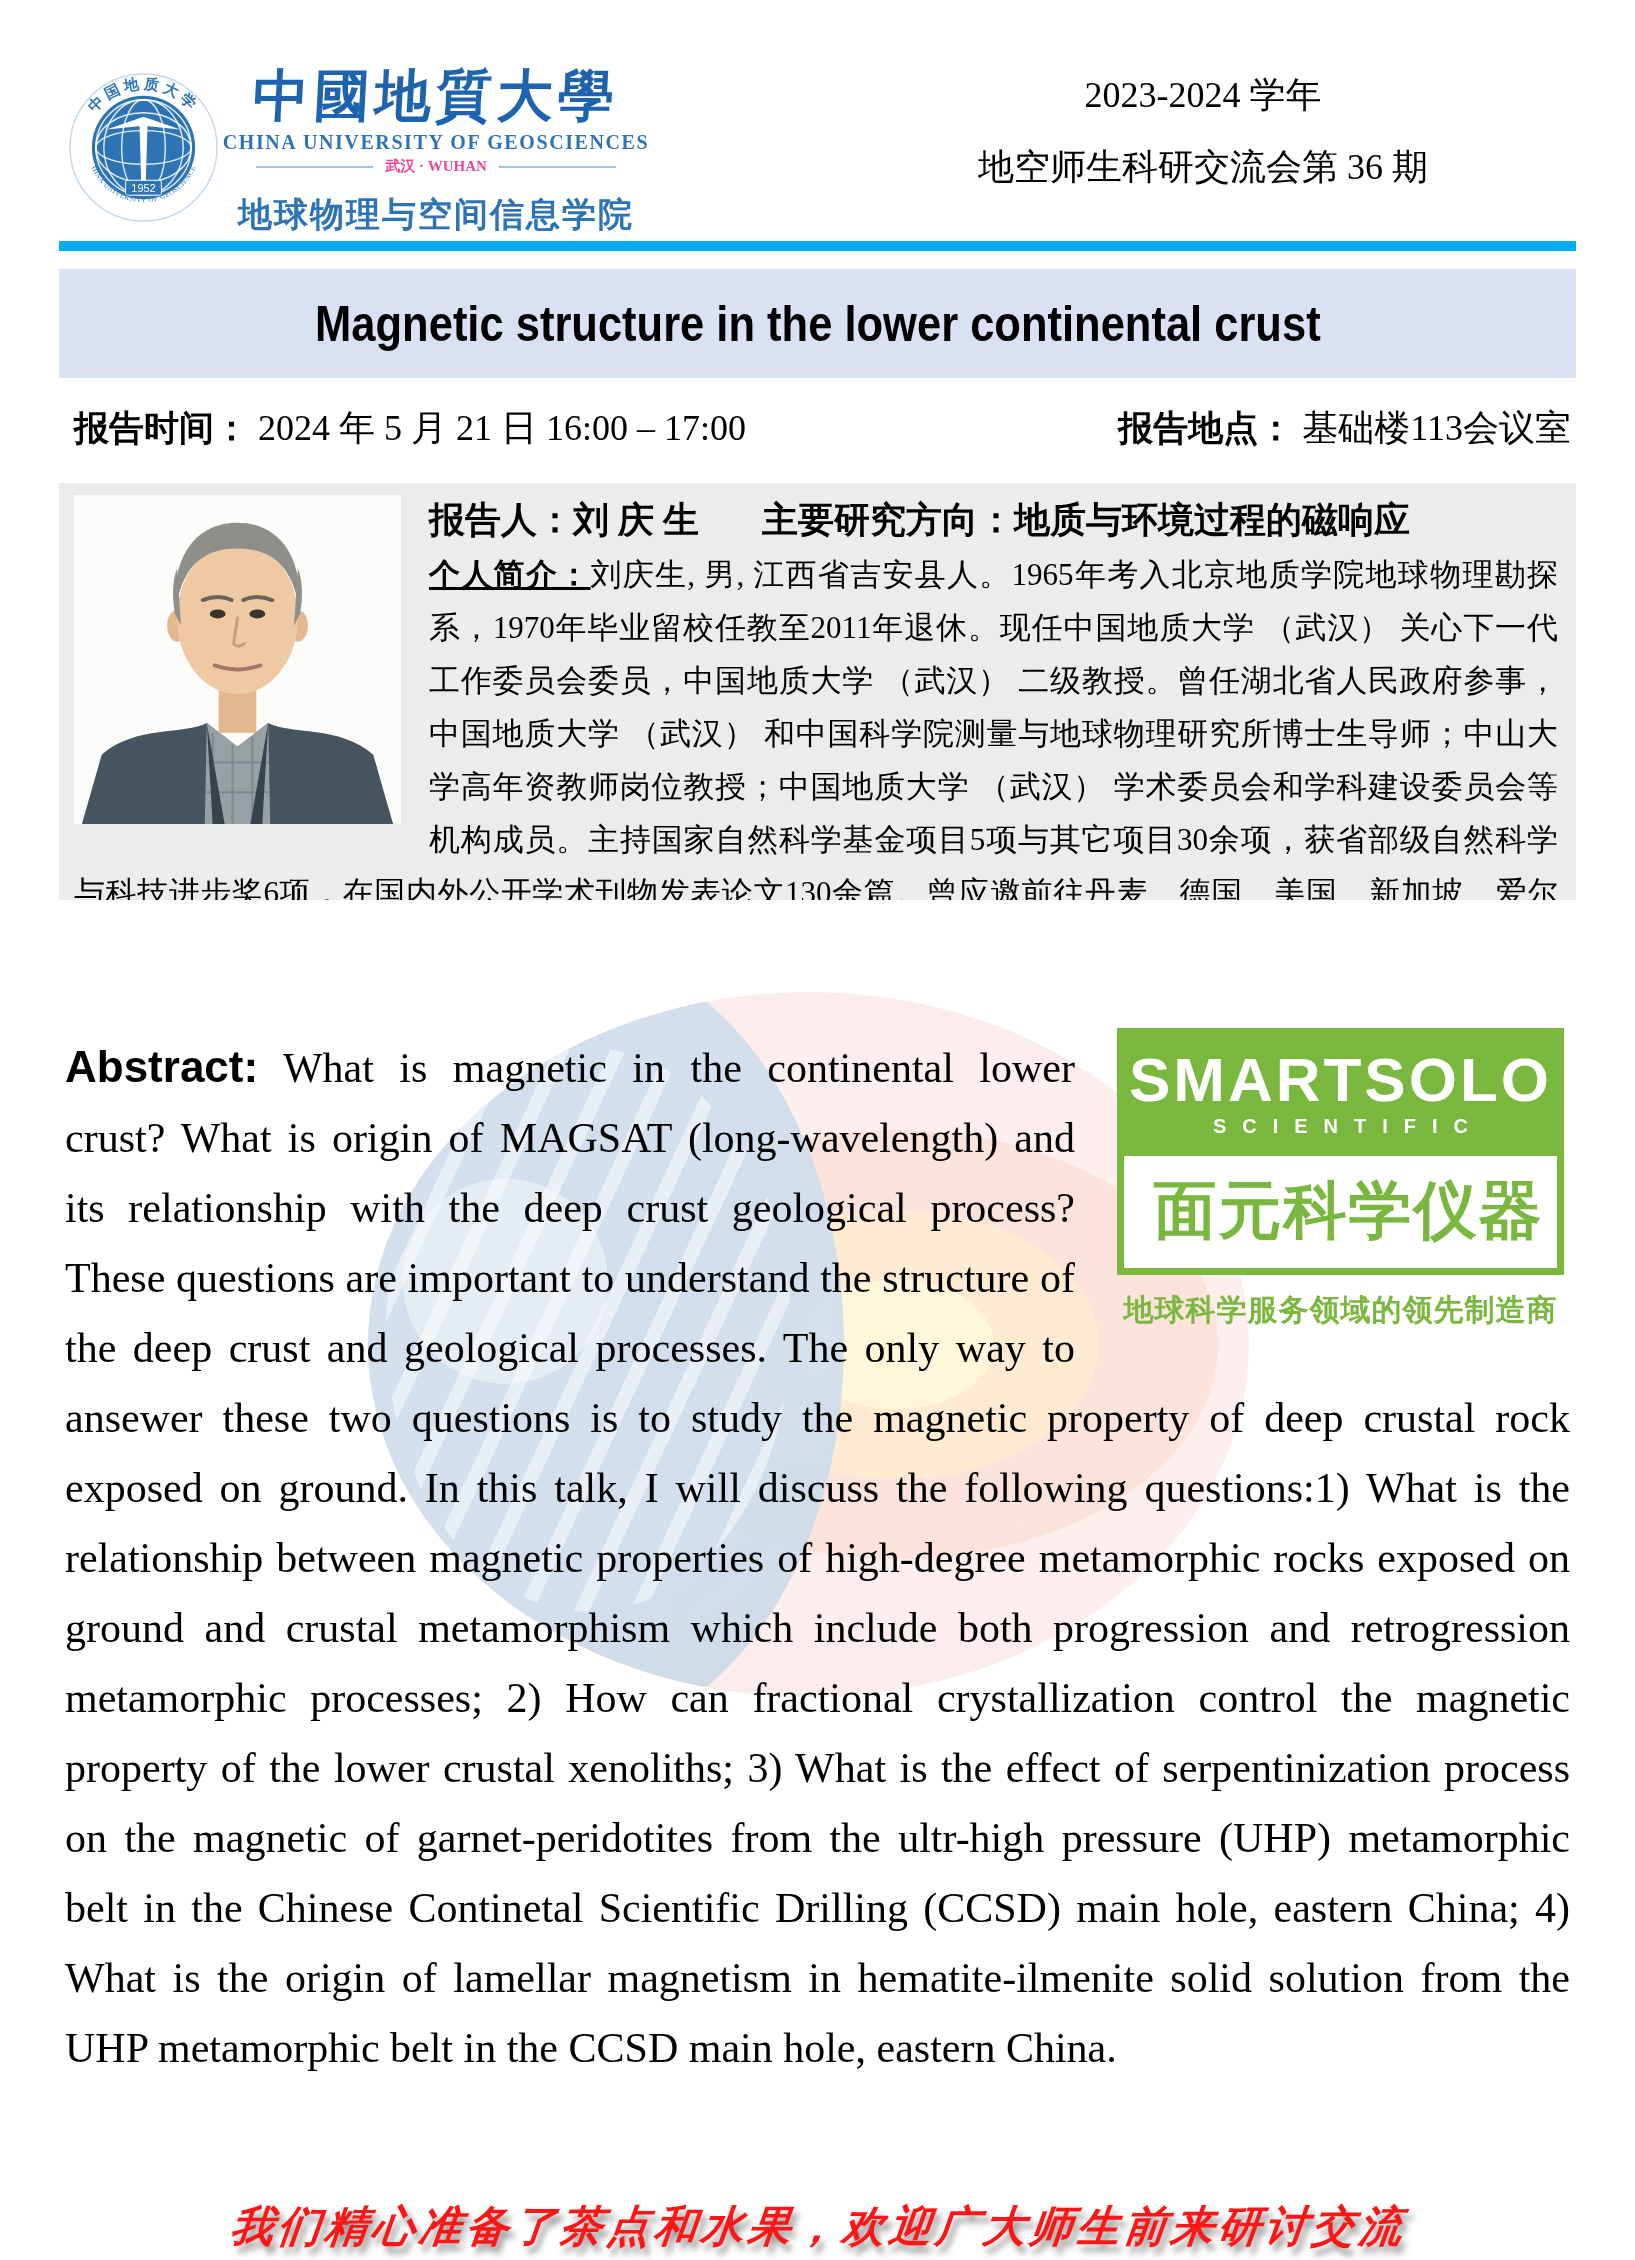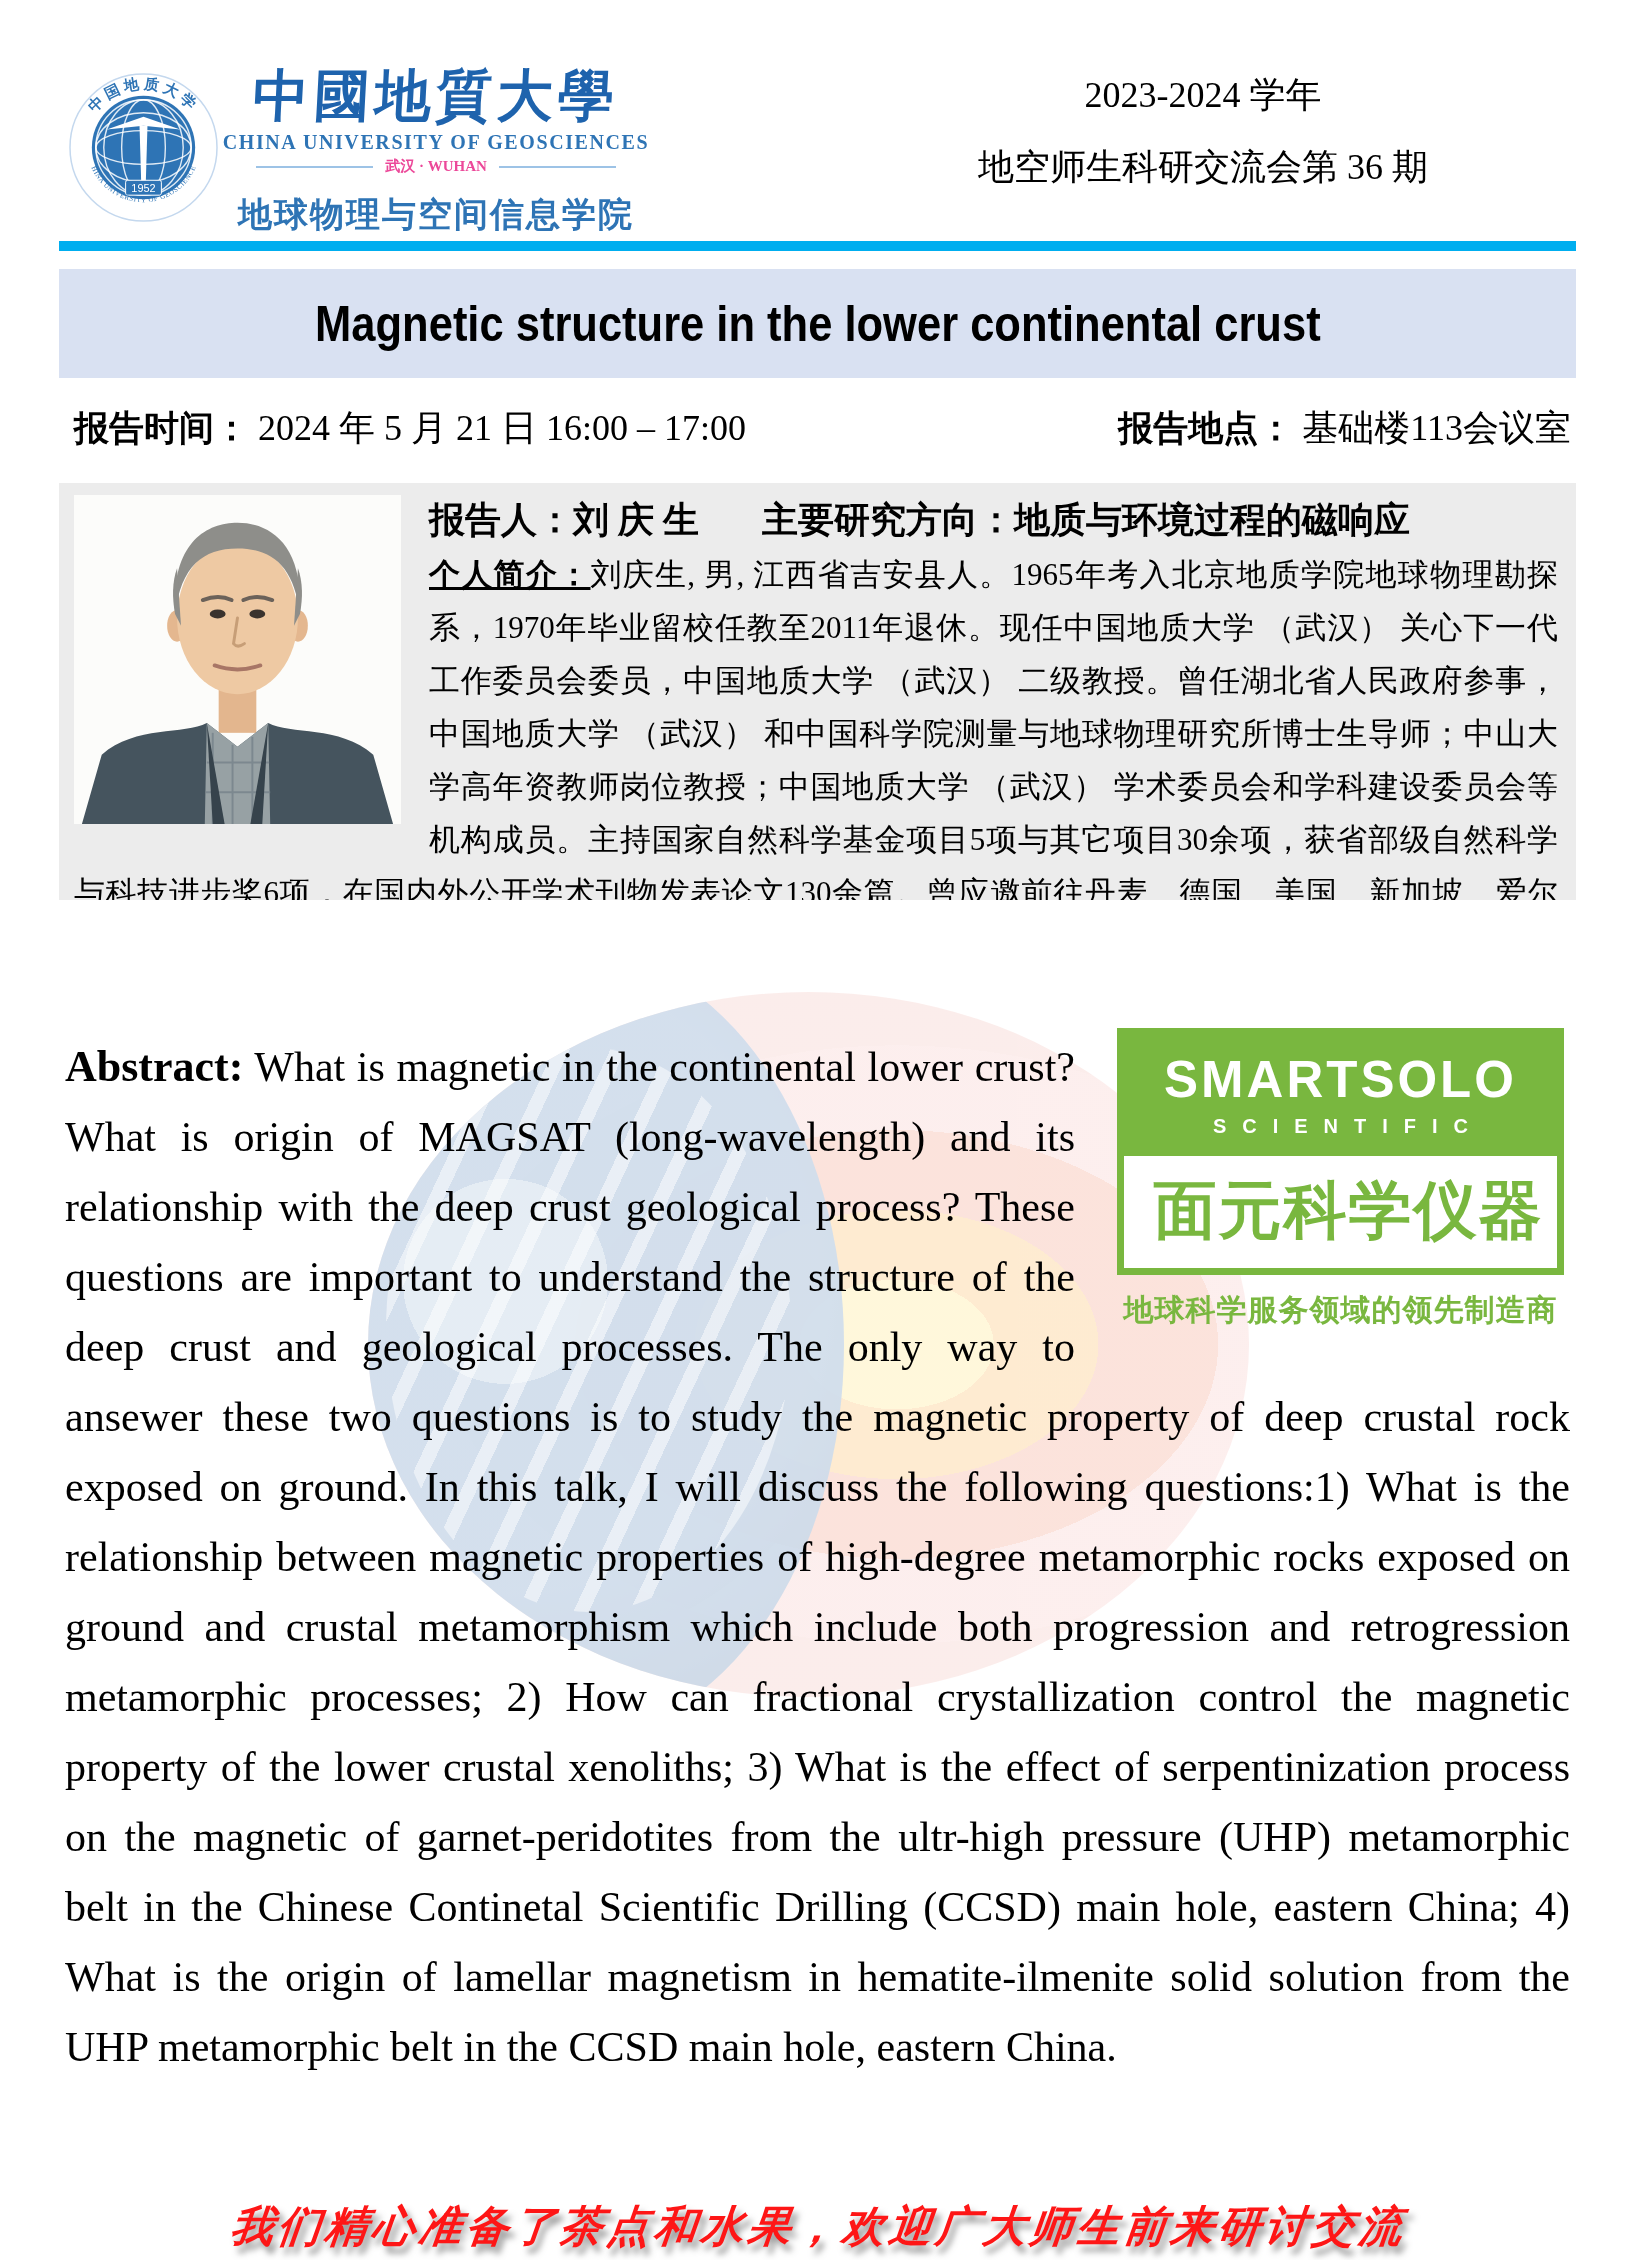--- a/index.html
+++ b/index.html
@@ -68,29 +68,29 @@
   .dir-group { margin-left:63px; }
   .bio { margin:2px 0 0 0; font-size:31px; line-height:53px; text-align:justify; }
   .bio-label { font-weight:bold;text-decoration:underline; }
 
   
   .abstract-wrap { position:absolute; left:65px; top:1032px; width:1505px; z-index:1; }
   .sponsor { float:right; width:447px; margin:-4px 6px 24px 42px; }
   .sponsor-box { border:7px solid #79b73f; background:#fff; }
   .sponsor-top { background:#79b73f; text-align:center; padding:18px 0 10px 0; }
   .sponsor-brand { color:#fff; font-family:"Liberation Sans", sans-serif; font-weight:bold;
-                   font-size:51px; line-height:53px; letter-spacing:3px; }
+                   font-size:62px; line-height:53px; letter-spacing:3px; }
   .sponsor-division { color:#fff; font-family:"Liberation Sans", sans-serif; font-weight:bold;
                       font-size:20px; line-height:40px; letter-spacing:16px; text-indent:16px; }
   .sponsor-cn { text-align:center; padding:12px 0 14px 16px; color:#79b73f; font-weight:bold;
                 font-size:63px; letter-spacing:2px; font-family:"Liberation Sans", sans-serif; }
   .sponsor-tagline { margin-top:15px; text-align:center; color:#79b73f; font-weight:bold;
                      font-size:30px; letter-spacing:1px; font-family:"Liberation Sans", sans-serif; }
   .abstract-text { font-size:42px; line-height:70px; text-align:justify; margin:0; }
-  .abstract-label { font-family:Liberation Serif, serif; font-weight:bold; font-size:44px; }
+  .abstract-label { font-family:Liberation Sans, sans-serif; font-weight:bold; font-size:44px; }
 
   
   .footer { position:absolute; left:0; top:2198px; width:100%; text-align:center; z-index:1; }
   .footer-text { display:inline-block; color:#fe1616; font-size:43px; font-weight:bold;
                  font-style:italic; letter-spacing:4px; transform:skewX(-6deg);
                  text-shadow:5px 7px 6px rgba(125,125,125,.8); }
 </style>
 </head>
 <body>
 

